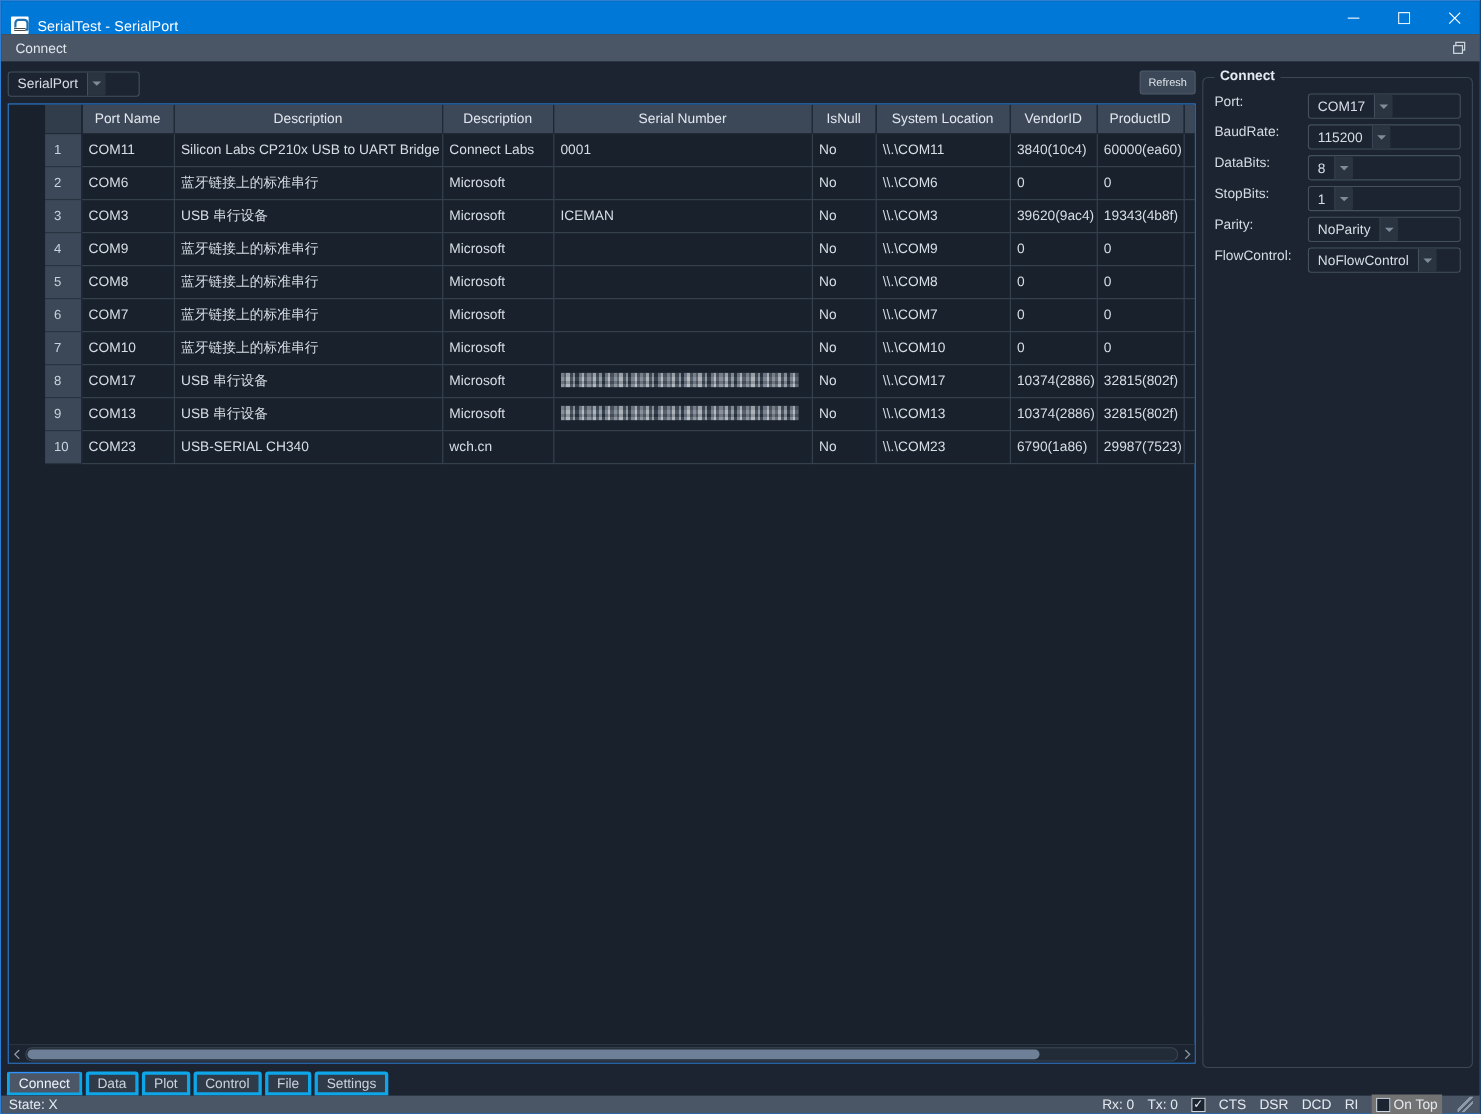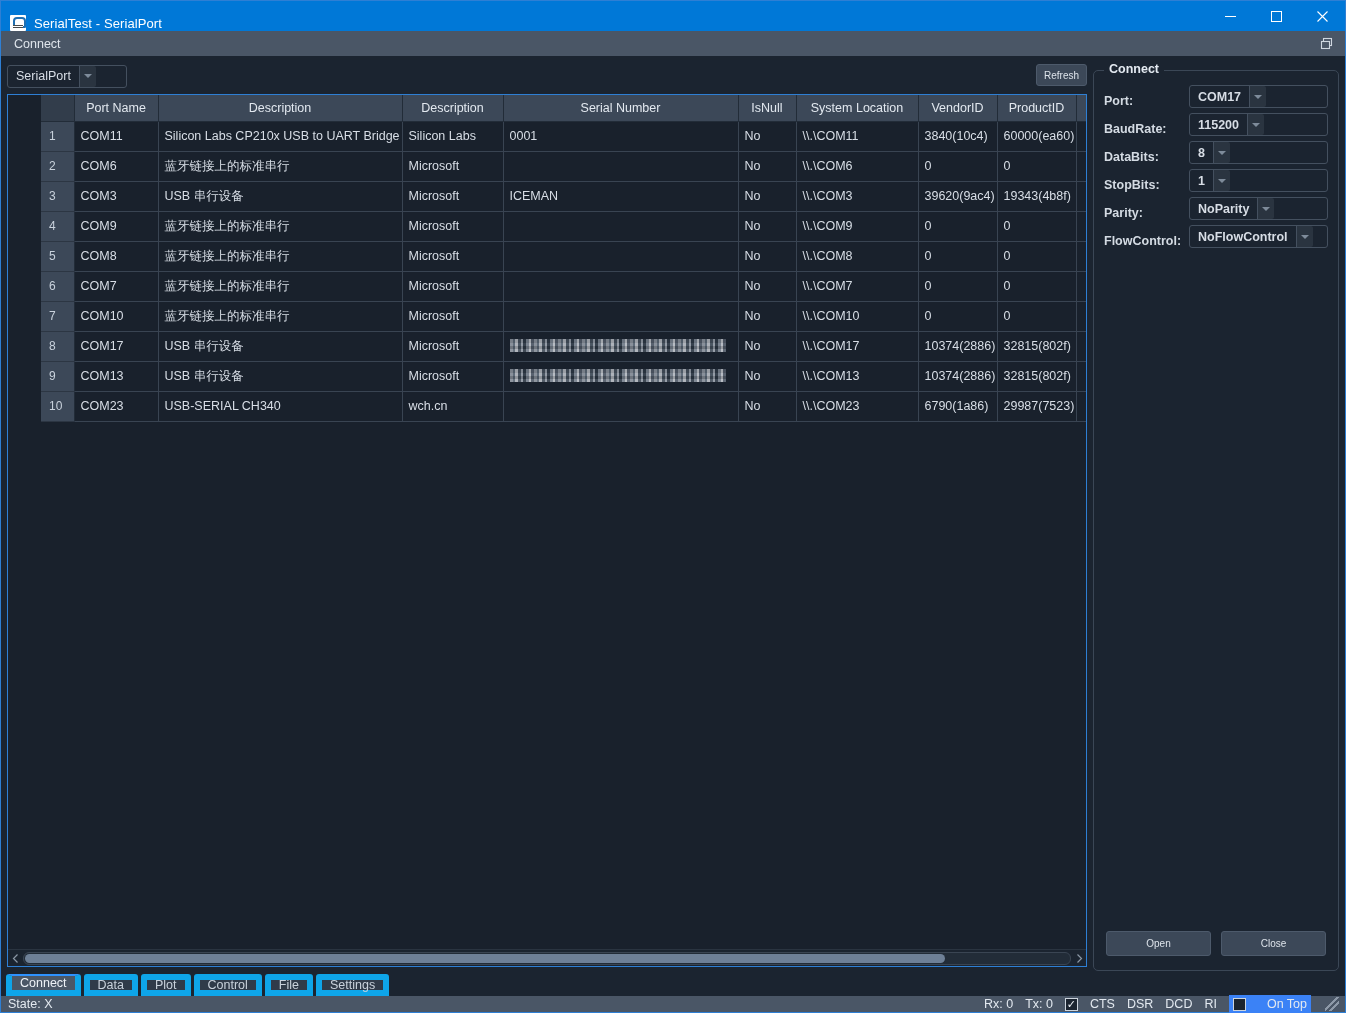--- a/index.html
+++ b/index.html
@@ -204,22 +204,22 @@
     margin-top: 8px;
     padding: 14px 10px 10px 10px;
     display: flex; flex-direction: column;
   }
   .groupbox > .gb-title {
     position: absolute; top: -9px; left: 10px;
     background: #1b2430; padding: 0 5px;
     color: #e4eaf1; font-size: 12.5px; font-weight: bold;
   }
   .form-row {
-    display: flex; align-items: flex-end;
-    margin-bottom: 5px; height: 23px; font-weight: bold;
+    display: flex; align-items: flex-start;
+    margin-bottom: 5px; height: 23px;
   }
   .form-label {
     width: 85px; flex: none;
     color: #d4dbe3; font-size: 12.5px;
   }
   .combo-field { flex: 1; }
   .gb-spacer { flex: 1; }
   .gb-buttons { display: flex; gap: 10px; padding: 0 2px 4px 2px; }
   .gb-buttons .btn { flex: 1; height: 25px; }
 
@@ -227,21 +227,21 @@
   .tabbar {
     height: 25px; flex: none;
     display: flex; align-items: flex-end;
     padding-left: 5px;
     background: #1b2430;
   }
   .tab {
     height: 22px; padding: 0 8px;
     display: flex; align-items: center;
     font-size: 12.5px; color: #c9d2dc;
-    background: #303b49; border: 6px solid #0ea5e9;
+    background: #303b49; border: 3px solid #0ea5e9;
     border-radius: 3px 3px 0 0;
     margin-right: 3px;
   }
   .tab.active {
     background: #4b5767; color: #eef2f7;
     border-top: 2px solid #2e92ff;
   }
 
   
   .statusbar {
@@ -254,22 +254,22 @@
   .sb-left { }
   .sb-right { margin-left: auto; display: flex; align-items: center; gap: 12px; padding-right: 4px; }
   .sb-item { white-space: nowrap; }
   .cbox {
     width: 13px; height: 13px; flex: none;
     border: 1px solid #cdd5de; background: #1b2430;
     display: inline-flex; align-items: center; justify-content: center;
     color: #eef3f8; font-size: 11px; line-height: 1;
   }
   .ontop-box {
-    display: flex; align-items: center; gap: 21px;
-    background: #3b82f6; padding: 2px 4px;
+    display: flex; align-items: center; gap: 3px;
+    background: #737373; padding: 2px 4px;
   }
   .grip {
     width: 14px; height: 14px; margin-left: 2px; flex: none;
     background:
       linear-gradient(135deg, transparent 0 40%, #8d99a8 40% 52%, transparent 52% 100%),
       linear-gradient(135deg, transparent 0 62%, #8d99a8 62% 74%, transparent 74% 100%);
   }
 </style>
 </head>
 <body>
@@ -349,21 +349,21 @@
                 <th>VendorID</th>
                 <th>ProductID</th>
                 <th>BaudI</th>
               </tr>
             </thead>
             <tbody id="ports-body">
                 <tr>
                   <td class="rowhdr">1</td>
                   <td>COM11</td>
                   <td>Silicon Labs CP210x USB to UART Bridge</td>
-                  <td>Silicon Labs</td>
+                  <td>Connect Labs</td>
                   <td>0001</td>
                   <td>No</td>
                   <td>\\.\COM11</td>
                   <td>3840(10c4)</td>
                   <td>60000(ea60)</td>
                   <td></td>
                 </tr>
                 <tr>
                   <td class="rowhdr">2</td>
                   <td>COM6</td>
@@ -547,24 +547,20 @@
               <div class="form-label">FlowControl:</div>
               <div class="combo combo-field">
                 <div class="cval">NoFlowControl</div>
                 <div class="carrow">
                   <span class="tri-down"></span>
                 </div>
               </div>
             </div>
           </div>
         <div class="gb-spacer"></div>
-        <div class="gb-buttons">
-          <button class="btn">Open</button>
-          <button class="btn">Close</button>
-        </div>
       </div>
     </div>
   </div>
 
   <div class="tabbar" id="tabbar">
       <div class="tab active">Connect</div>
       <div class="tab">Data</div>
       <div class="tab">Plot</div>
       <div class="tab">Control</div>
       <div class="tab">File</div>

